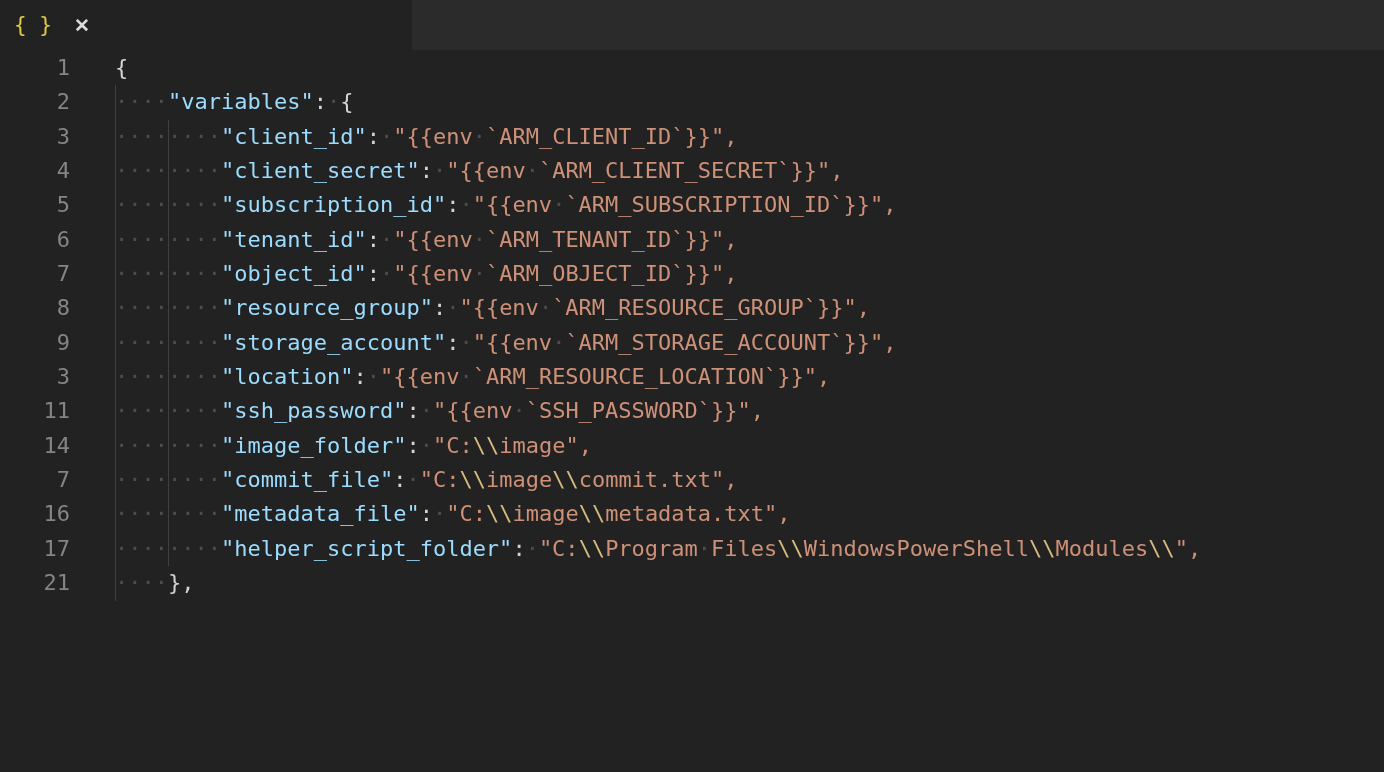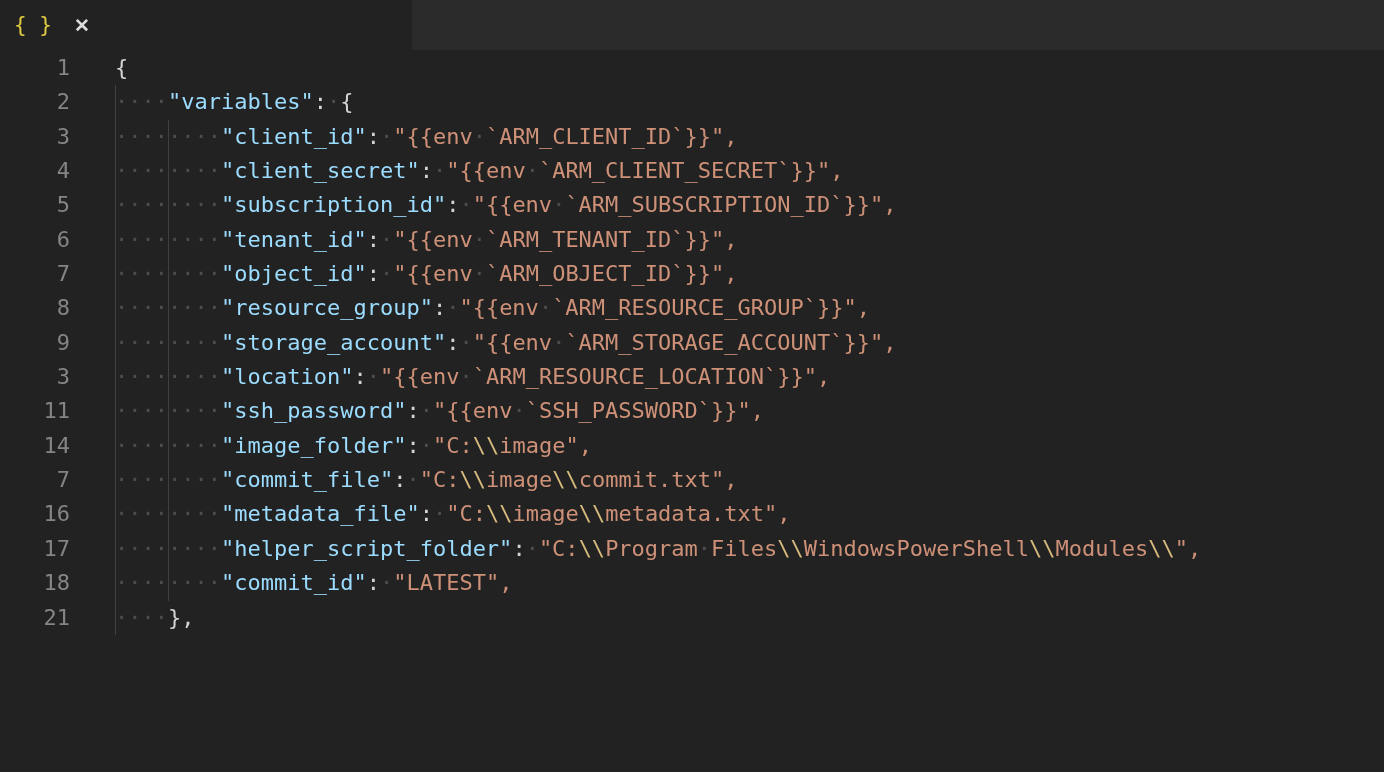--- a/index.html
+++ b/index.html
@@ -130,21 +130,17 @@
       </div>
       <div class="line">
         <div class="ln">16</div>
         <div class="code"><span class="guide" style="left: 0ch;"></span><span class="guide" style="left: 4ch;"></span><span class="tok ws">········</span><span class="tok k">"metadata_file"</span><span class="tok p">:</span><span class="tok ws">·</span><span class="tok s">"C:</span><span class="tok e">\\</span><span class="tok s">image</span><span class="tok e">\\</span><span class="tok s">metadata.txt",</span></div>
       </div>
       <div class="line">
         <div class="ln">17</div>
         <div class="code"><span class="guide" style="left: 0ch;"></span><span class="guide" style="left: 4ch;"></span><span class="tok ws">········</span><span class="tok k">"helper_script_folder"</span><span class="tok p">:</span><span class="tok ws">·</span><span class="tok s">"C:</span><span class="tok e">\\</span><span class="tok s">Program</span><span class="tok ws">·</span><span class="tok s">Files</span><span class="tok e">\\</span><span class="tok s">WindowsPowerShell</span><span class="tok e">\\</span><span class="tok s">Modules</span><span class="tok e">\\</span><span class="tok s">",</span></div>
       </div>
       <div class="line">
-        <div class="ln">18</div>
-        <div class="code"><span class="guide" style="left: 0ch;"></span><span class="guide" style="left: 4ch;"></span><span class="tok ws">········</span><span class="tok k">"commit_id"</span><span class="tok p">:</span><span class="tok ws">·</span><span class="tok s">"LATEST",</span></div>
-      </div>
-      <div class="line">
         <div class="ln">21</div>
         <div class="code"><span class="guide" style="left: 0ch;"></span><span class="tok ws">····</span><span class="tok p">},</span></div>
       </div>
     </div>
 </div>
 
 </body></html>

